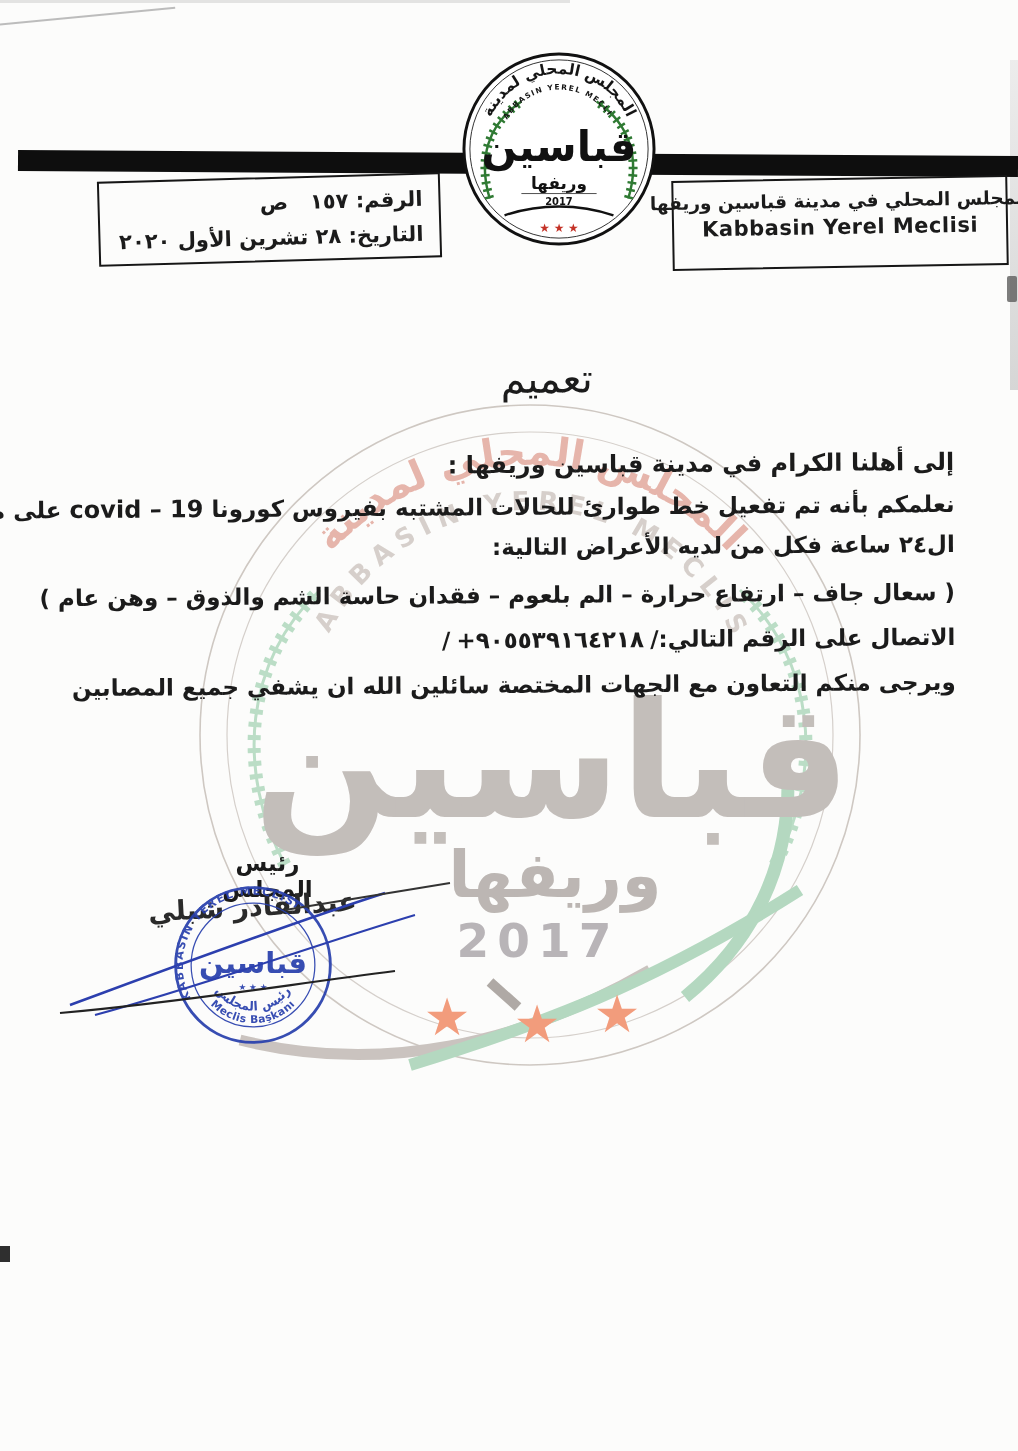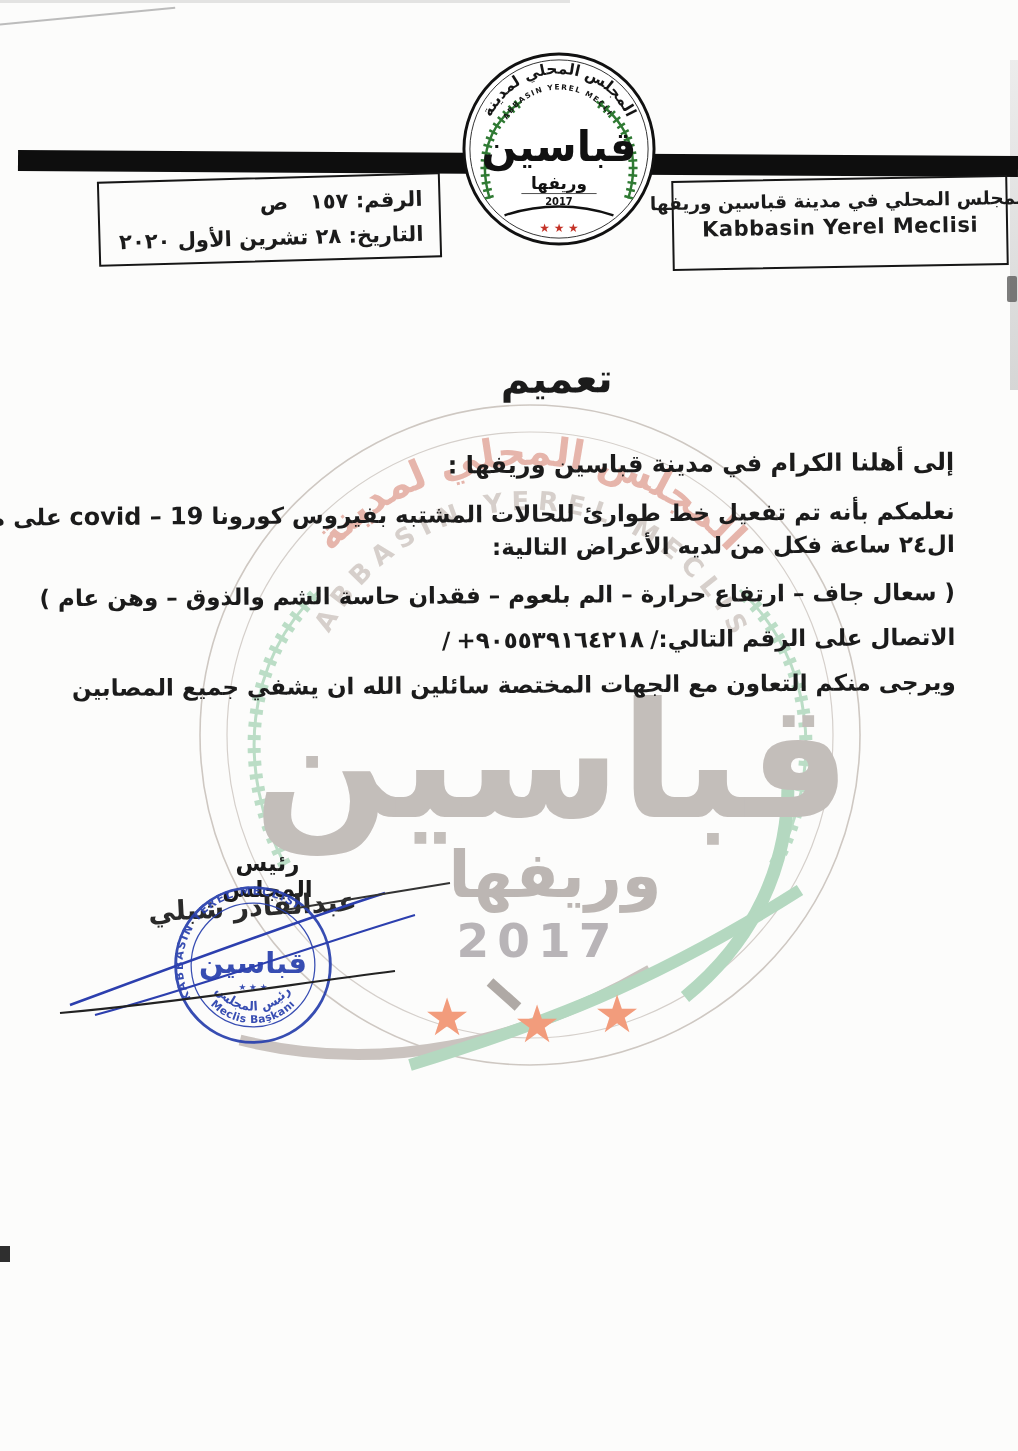--- a/index.html
+++ b/index.html
@@ -28,30 +28,30 @@
     direction:rtl;text-align:right;padding:7px 16px 0 0;}
   .ref-box div{font-weight:bold;font-size:21px;line-height:35px;white-space:nowrap;}
   .org-box{left:672px;top:178px;width:336px;height:90px;border-width:2.5px;transform:rotate(-1deg);
     display:flex;flex-direction:column;align-items:center;justify-content:flex-start;padding-top:10px;}
   .org-ar{font-weight:bold;font-size:18.5px;direction:rtl;white-space:nowrap;}
   .org-en{font-weight:bold;font-size:21px;letter-spacing:.5px;margin-top:4px;}
   
   .watermark{position:absolute;left:180px;top:385px;width:700px;height:700px;z-index:1;opacity:.92;}
   
   .content{position:absolute;inset:0;z-index:5;transform:rotate(-0.4deg);}
-  .title{position:absolute;left:503px;top:356px;font-size:40px;font-weight:bold;}
+  .title{position:absolute;left:503px;top:356px;font-size:40px;font-weight:normal;}
   .line{position:absolute;right:62px;direction:rtl;text-align:right;font-weight:bold;
     font-size:23px;white-space:nowrap;color:#1b1b1b;}
   .salutation{top:427px;font-size:24px;}
   .body1{top:470px;}
   .body2{top:511px;}
   .symptoms{top:559px;}
   .contact{top:604px;}
   .closing{top:649px;}
-  .latin{direction:ltr;unicode-bidi:isolate;display:inline-block;margin:7px 8px;font-size:24px;}
+  .latin{direction:ltr;unicode-bidi:isolate;display:inline-block;margin:0 8px;font-size:24px;}
   .num{direction:ltr;unicode-bidi:isolate;display:inline-block;margin:0 6px;}
   
   .sig-title{position:absolute;left:195px;top:850px;width:145px;text-align:center;
     font-size:23px;font-weight:bold;direction:rtl;z-index:5;}
   .sig-name{position:absolute;left:148px;top:891px;font-size:27px;font-weight:bold;direction:rtl;
     transform:rotate(-3deg);letter-spacing:1px;color:#2a2a2a;z-index:5;white-space:nowrap;}
   .stamp{position:absolute;left:166px;top:878px;width:174px;height:174px;z-index:6;opacity:.93;}
   .scribble{position:absolute;left:55px;top:865px;width:400px;height:160px;z-index:7;}
   svg text{font-family:"DejaVu Sans",sans-serif;}
 </style>

